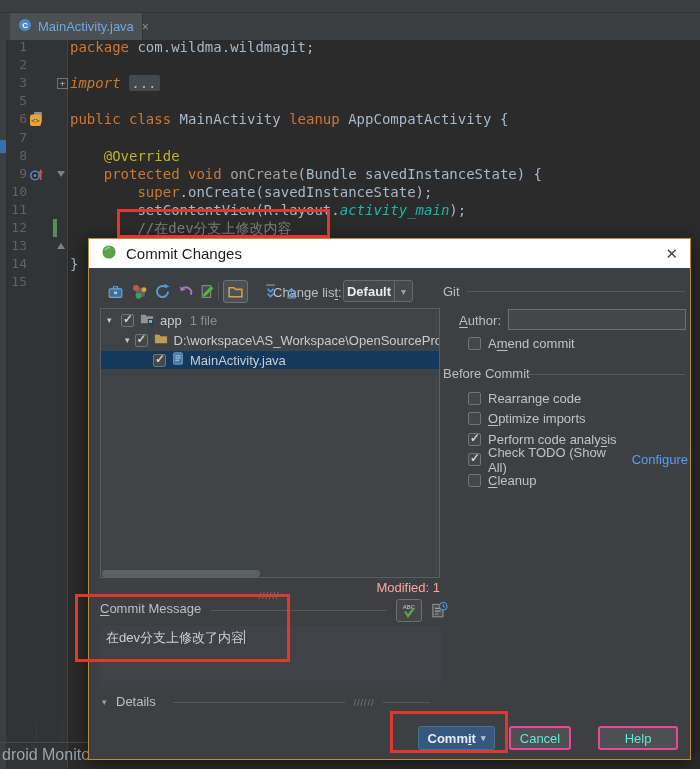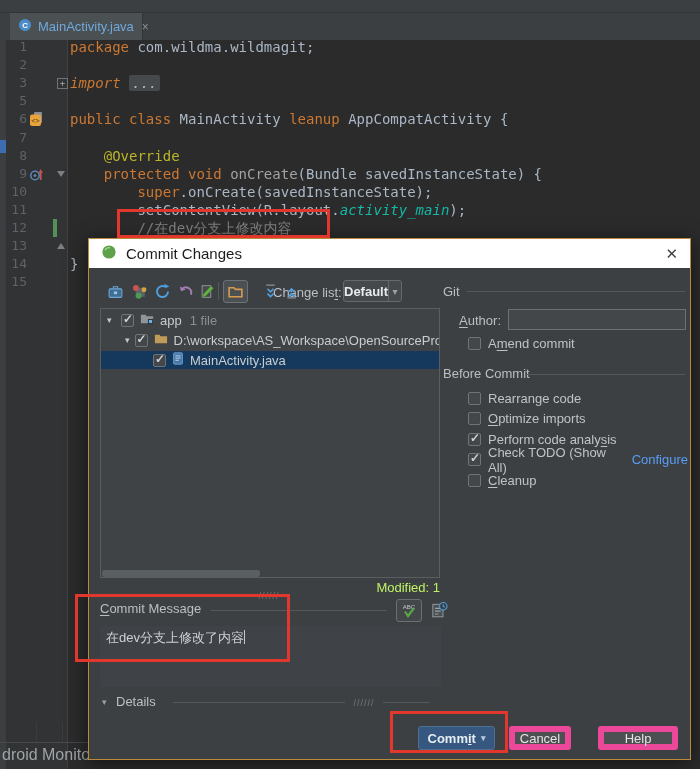--- a/index.html
+++ b/index.html
@@ -49,39 +49,39 @@
   #dlgTitleText{color:#1d1d1d;font-size:15px}
   #dlgClose{margin-left:auto;color:#444;font-size:15px;line-height:15px}
 
   .tbico{position:absolute;top:41px;width:22px;height:22px;display:flex;align-items:center;justify-content:center}
   .tbico.toggled{border:1px solid #6e7276;background:#4b5053;border-radius:3px;width:25px;height:23px}
   #tbSep{left:129px;top:43px;width:1px;height:18px;background:#54585a}
 
   .lbl{color:#bbbfc3}
   .lbl u,.cb-lbl u{text-decoration:underline;text-underline-offset:2px}
   #clLabel{left:184px;top:46px}
-  #combo{left:254px;top:41px;width:59px;height:22px;background:#45494b;border:1px solid #646a6e;border-radius:3px;
+  #combo{left:254px;top:41px;width:70px;height:22px;background:#45494b;border:1px solid #646a6e;border-radius:3px;
          display:flex;align-items:center}
   #comboVal{flex:1;text-align:center;color:#e8eaeb;font-weight:bold}
   #comboArrow{width:18px;height:100%;border-left:1px solid #646a6e;display:flex;align-items:center;justify-content:center;color:#9aa0a4;font-size:10px}
 
   .sep{position:absolute;height:1px;background:#55595c}
   #gitLabel{left:354px;top:45px}
   #bcLabel{left:354px;top:127px}
 
   
   #tree{left:11px;top:69px;width:340px;height:270px;background:#3f4345;border:1px solid #5a5e61;overflow:hidden}
   .trow{height:18px;display:flex;align-items:center;gap:5px;white-space:nowrap;color:#c8ccce}
   .trow.sel{background:#14395c}
   .tarrow{color:#c5c9cb;font-size:9px;width:9px}
   .cb{width:13px;height:13px;background:#43474a;border:1px solid #6f7478;border-radius:2px;position:relative;flex:none}
   .cb.on::after{content:"✓";position:absolute;left:1px;top:-3px;color:#ccd2d7;font-size:12px;font-weight:bold}
   .tsuffix{color:#8a8f93;margin-left:3px}
   #treeScroll{left:13px;top:331px;width:158px;height:7px;background:#5a5f62;border-radius:3px}
-  #modified{left:11px;top:341px;width:340px;text-align:right;color:#bef264}
+  #modified{left:11px;top:341px;width:340px;text-align:right;color:#fca5a5}
 
   .grip{color:#74787a;font-size:9px;letter-spacing:1px}
   #grip1{left:160px;top:352px;width:40px;text-align:center}
 
   #cmLabel{left:11px;top:362px}
   #cmLine{left:122px;top:371px;width:176px}
   #spellBtn{left:307px;top:360px;width:26px;height:23px;border:1px solid #6a6f73;border-radius:3px;
             display:flex;align-items:center;justify-content:center;background:#43474a}
   #histIcon{left:341px;top:362px;width:18px;height:18px}
   #msgArea{left:11px;top:387px;width:341px;height:61px;background:#3f4347;padding:3px 6px;color:#cdd2d4}
@@ -99,21 +99,21 @@
   #authorInput{left:419px;top:70px;width:178px;height:21px;background:#43474a;border:1px solid #6b7074;
                color:#ccd2d7;padding:0 4px;font:13px "Liberation Sans",sans-serif}
   #amendRow{left:379px;top:97px;display:flex;align-items:center;gap:7px}
   #bcItems{left:379px;top:149px;width:220px}
   .bc-row{height:20.5px;display:flex;align-items:center;gap:7px}
   .cb-lbl{color:#bec3c6}
   .cfg-link{color:#589df6;margin-left:6px}
 
   
   .btn{position:absolute;top:487px;height:24px;border-radius:3px;display:flex;align-items:center;justify-content:center;
-       font-size:13px;background:#4c5052;border:6px solid #ec4899;color:#e5e5e5}
+       font-size:13px;background:#4c5052;border:2px solid #ec4899;color:#5eead4}
   #btnCommit{left:329px;width:77px;background:#365880;border:1px solid #4c708f;color:#e6edf3;font-weight:bold;gap:5px}
   #btnCommit .dd{font-size:9px;color:#b7c9da}
   #btnCancel{left:420px;width:62px}
   #btnHelp{left:509px;width:80px}
 
   .red-annotation{position:absolute;border:3px solid #e2372c;z-index:60}
   #red1{left:117px;top:209px;width:213px;height:29px}
   #red2{left:75px;top:594px;width:215px;height:68px}
   #red3{left:390px;top:711px;width:118px;height:42px}
 </style>

